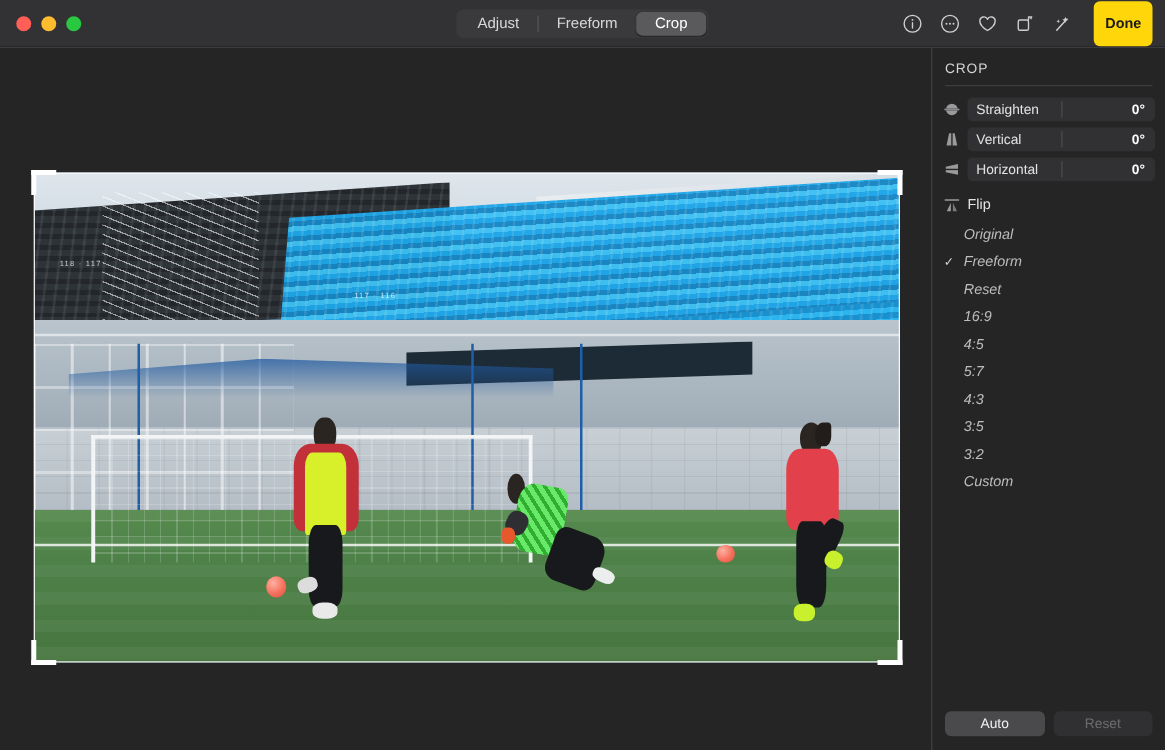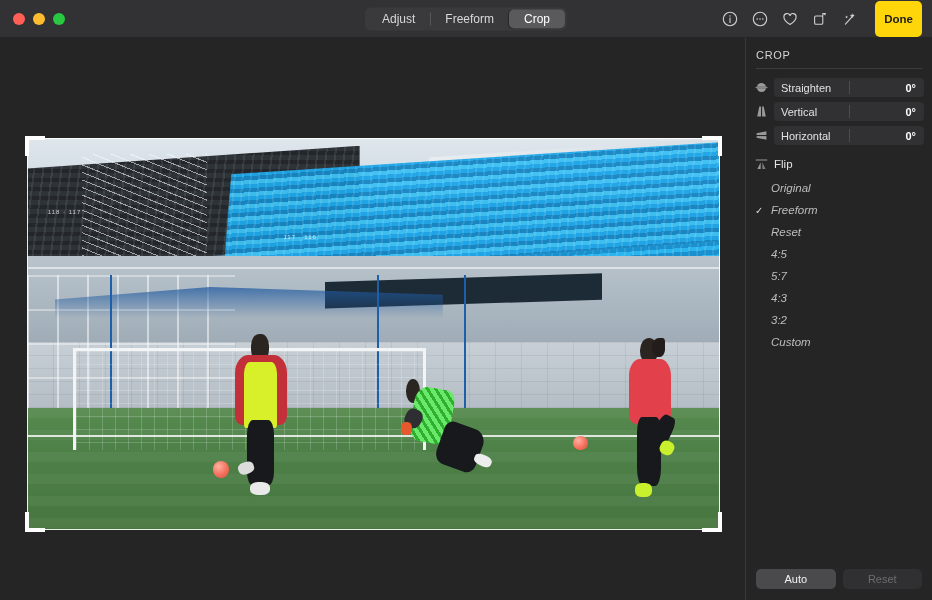--- a/index.html
+++ b/index.html
@@ -666,29 +666,37 @@
         <div class="aspect-item">
           <span class="check">✓</span>
           <span class="aname">Freeform</span>
         </div>
         <div class="aspect-item">
           <span class="check"></span>
           <span class="aname">Reset</span>
         </div>
         <div class="aspect-item">
           <span class="check"></span>
+          <span class="aname">16:9</span>
+        </div>
+        <div class="aspect-item">
+          <span class="check"></span>
           <span class="aname">4:5</span>
         </div>
         <div class="aspect-item">
           <span class="check"></span>
           <span class="aname">5:7</span>
         </div>
         <div class="aspect-item">
           <span class="check"></span>
           <span class="aname">4:3</span>
+        </div>
+        <div class="aspect-item">
+          <span class="check"></span>
+          <span class="aname">3:5</span>
         </div>
         <div class="aspect-item">
           <span class="check"></span>
           <span class="aname">3:2</span>
         </div>
         <div class="aspect-item">
           <span class="check"></span>
           <span class="aname">Custom</span>
         </div>
       </div>

